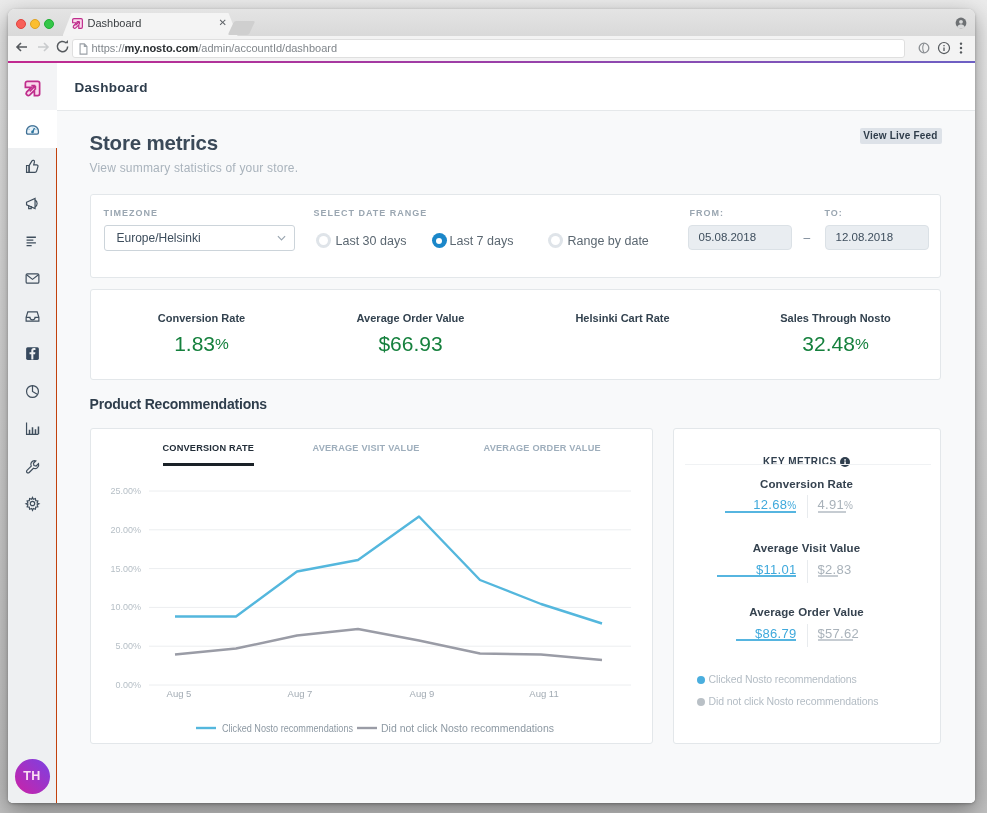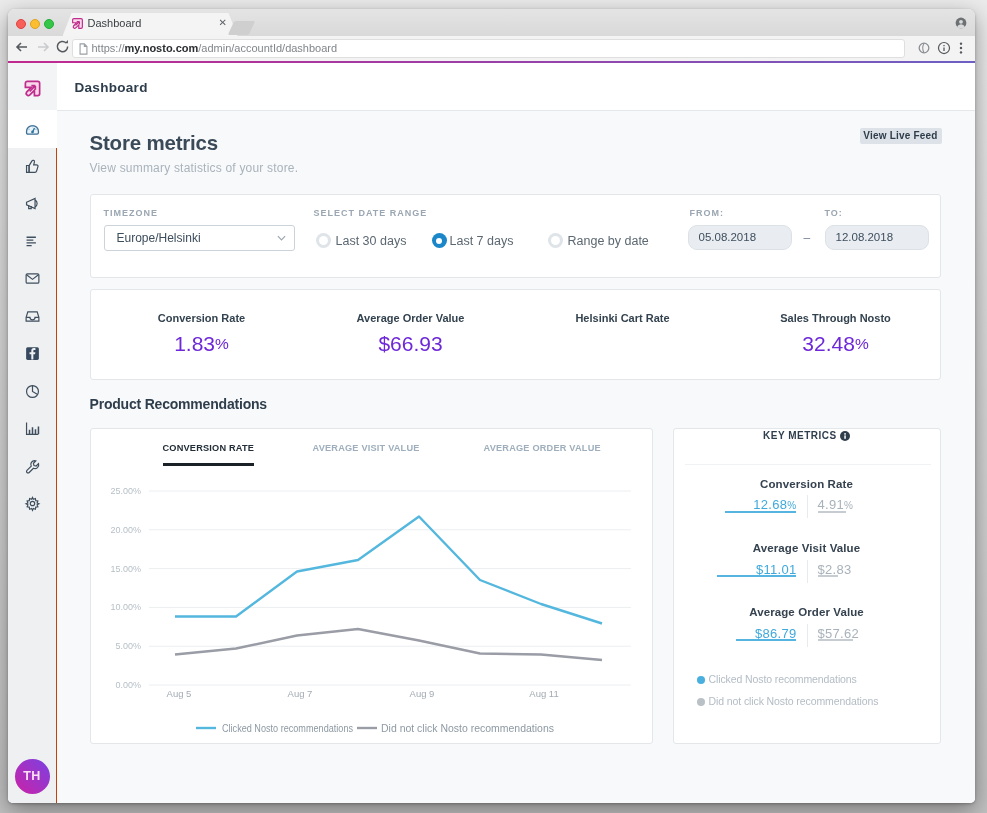--- a/index.html
+++ b/index.html
@@ -57,33 +57,33 @@
   .flabel { position:absolute; top:13px; font-size:9px; font-weight:bold; color:#9aa6b1; letter-spacing:1px; }
   .select { position:absolute; left:13px; top:30px; width:191px; height:26px; border:1px solid #ccd4da;
     border-radius:3px; font-size:12px; color:#3d4d5c; line-height:24px; padding-left:12px; background:#fff; }
   .select .chev { position:absolute; right:8px; top:9px; }
   .radio { position:absolute; top:38px; width:15px; height:15px; border-radius:50%; background:#dfe4e9; }
   .radio::after { content:""; position:absolute; left:3px; top:3px; width:9px; height:9px; border-radius:50%; background:#fff; }
   .radio.on { background:#1b87c9; }
   .radio.on::after { left:4.5px; top:4.5px; width:6px; height:6px; background:#fff; }
   .rlabel { position:absolute; top:39px; font-size:12.5px; color:#5b6771; }
   .dinput { position:absolute; top:30px; width:104px; height:25px; background:#e9edf1;
-    border:1px solid #dbe1e6; border-radius:9px; font-size:11.5px; color:#3e4e5d; line-height:23px; padding-left:10px; }
+    border:1px solid #dbe1e6; border-radius:4px; font-size:11.5px; color:#3e4e5d; line-height:23px; padding-left:10px; }
   .dash { position:absolute; left:713px; top:36px; color:#7a8896; font-size:12px; }
   .metrics { left:33px; top:178px; width:851px; height:91px; }
   .mcol { position:absolute; top:0; width:212px; height:91px; text-align:center; }
   .mtitle { position:absolute; width:100%; top:22px; font-size:11px; font-weight:bold; color:#33424f; letter-spacing:0px; }
-  .mvalue { position:absolute; width:100%; top:42px; font-size:21px; color:#6d28d9; letter-spacing:0px; }
+  .mvalue { position:absolute; width:100%; top:42px; font-size:21px; color:#15803d; letter-spacing:0px; }
   .mvalue .pc { font-size:15.5px; position:relative; top:-2px; }
   .h2 { position:absolute; left:33px; top:285px; font-size:14px; font-weight:bold; color:#2f3e4c; letter-spacing:-0.2px; }
   .chartcard { left:33px; top:317px; width:563px; height:316px; }
   .tab2 { position:absolute; top:14px; font-size:9.2px; font-weight:bold; letter-spacing:0.2px; }
   .tabul { position:absolute; left:72px; top:34px; width:91px; height:2.5px; background:#1a2127; }
   .keycard { left:616px; top:317px; width:268px; height:316px; }
-  .kmtitle { position:absolute; width:100%; top:1px; text-align:center; font-size:10px; font-weight:bold;
+  .kmtitle { position:absolute; width:100%; top:27px; text-align:center; font-size:10px; font-weight:bold;
     color:#2f3e4d; letter-spacing:0.5px; }
   .kmdiv { position:absolute; left:11px; top:35px; width:246px; height:1px; background:#f0f2f4; }
   .kglabel { position:absolute; width:100%; text-align:center; font-size:11.5px; font-weight:bold; color:#35424f; letter-spacing:0.1px; }
   .kblue { position:absolute; width:123px; left:0; text-align:right; font-size:13px; color:#3fa9dc; letter-spacing:0.3px; }
   .kgray { position:absolute; left:144px; font-size:13px; color:#a9b2ba; letter-spacing:0.3px; }
   .kvsep { position:absolute; left:133px; width:1px; height:23px; background:#e8ebee; }
   .kulb { position:absolute; height:2px; background:#56b5e0; }
   .kulg { position:absolute; left:144px; height:2px; background:#c6ccd2; }
   .kleg { position:absolute; left:23px; font-size:10.5px; color:#b3bcc4; letter-spacing:-0.1px; }
   .kleg .dot { display:inline-block; width:8px; height:8px; border-radius:50%; margin-right:4px; vertical-align:-0.5px; }

